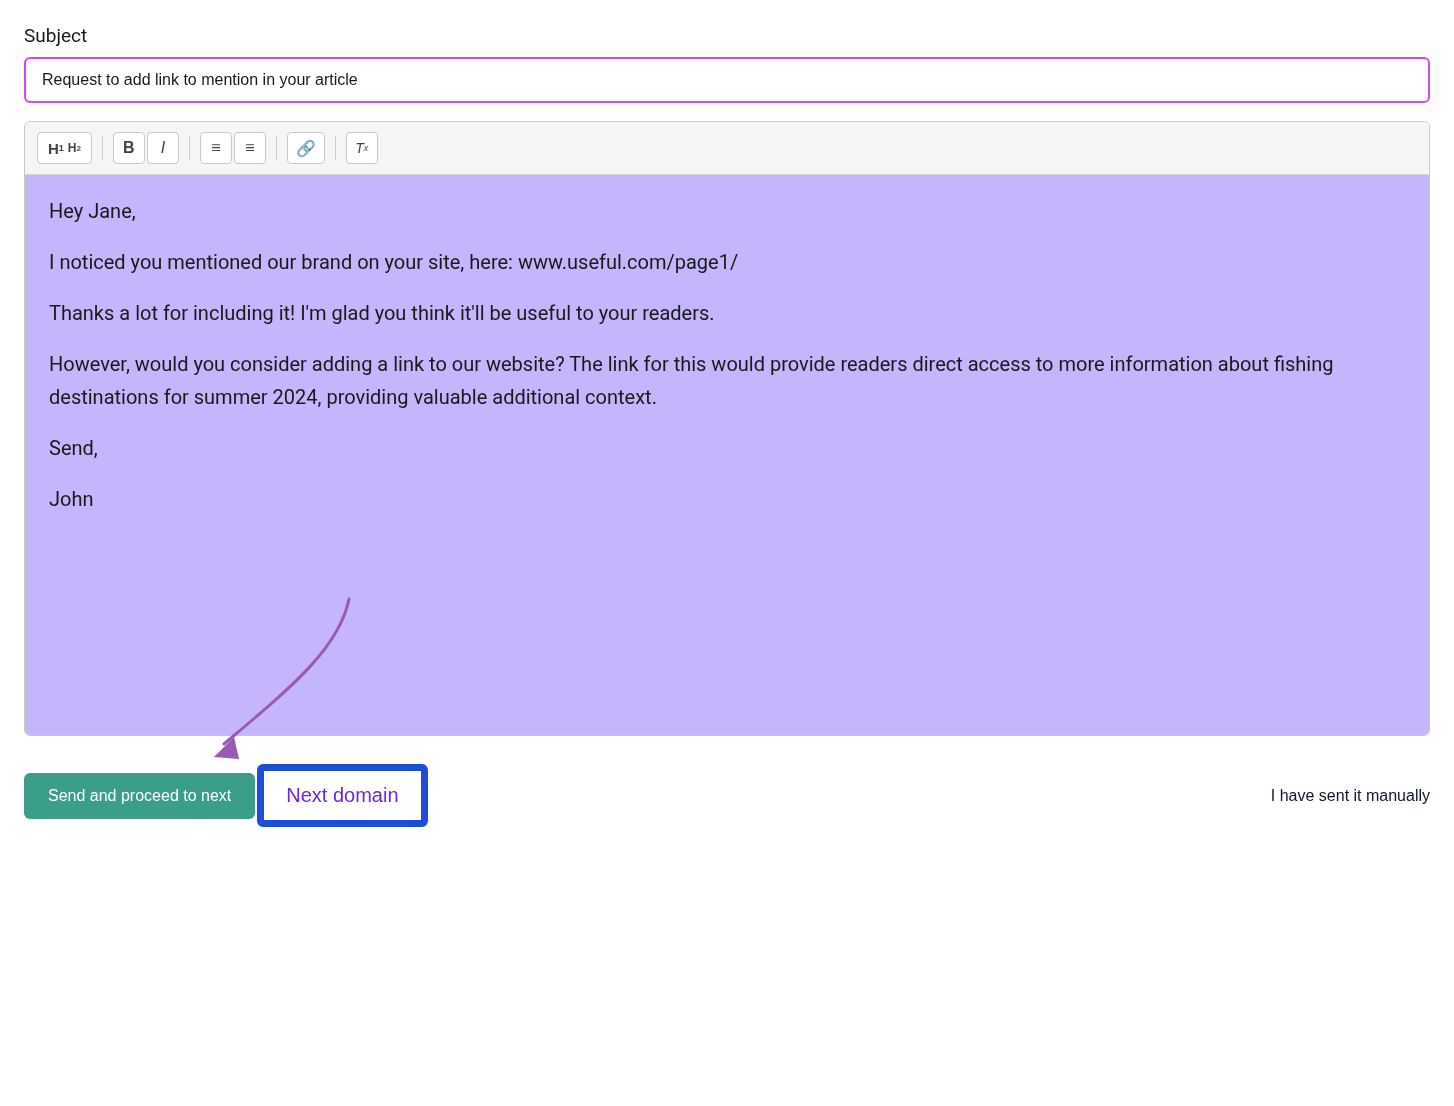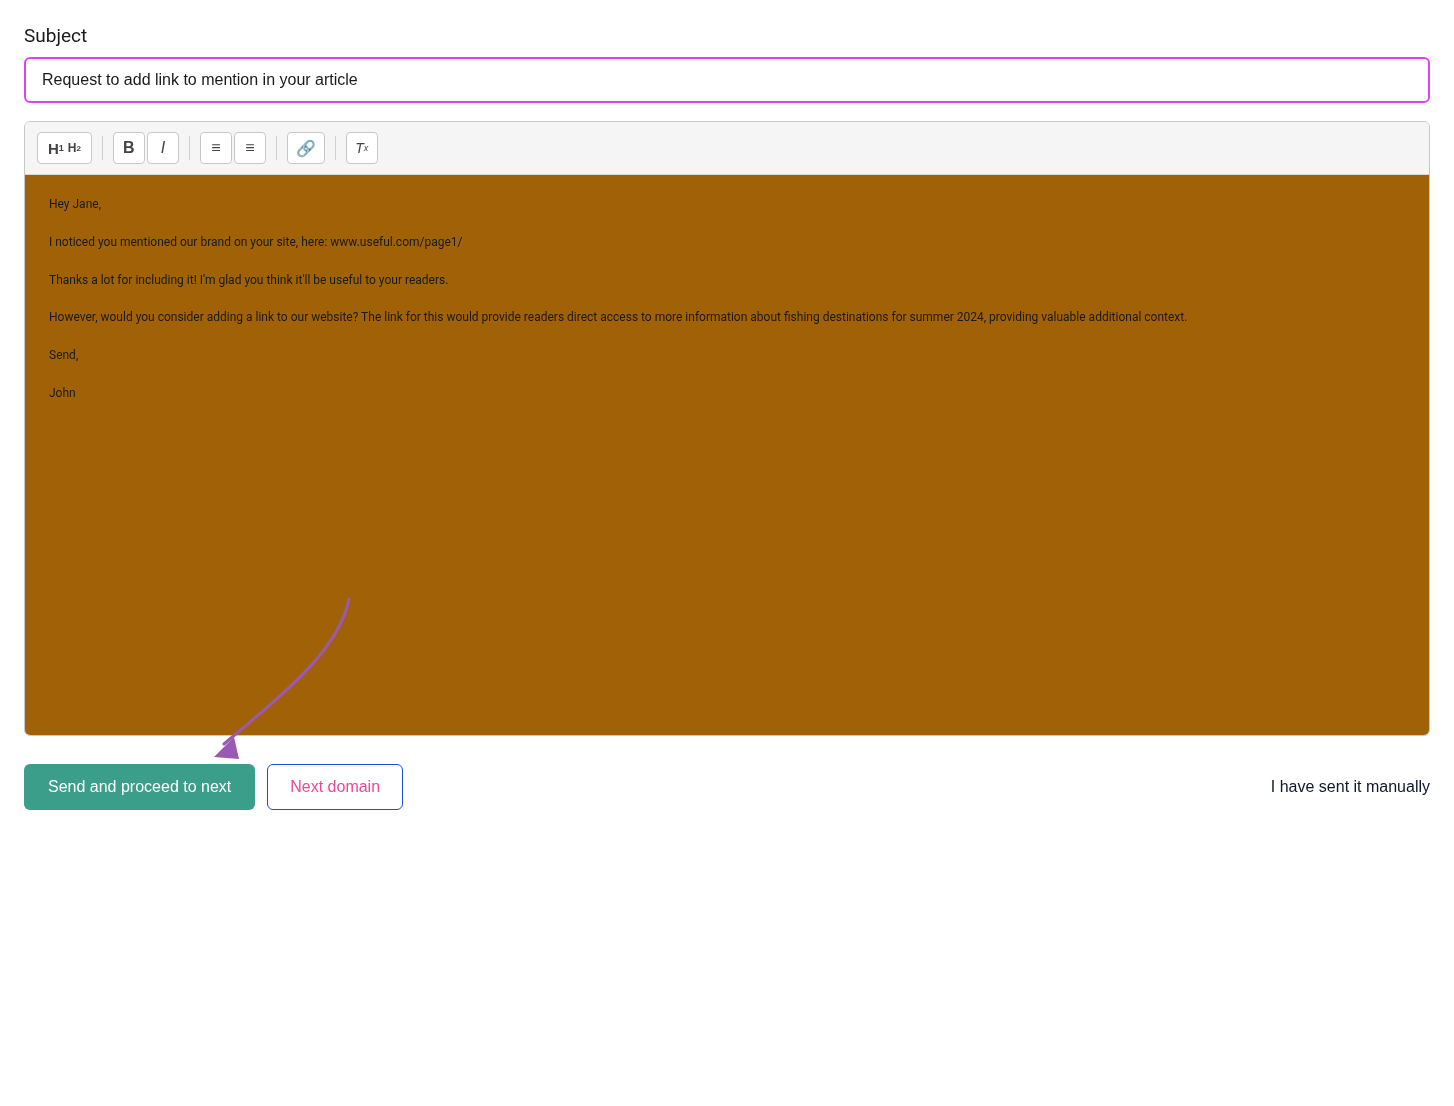--- a/index.html
+++ b/index.html
@@ -82,61 +82,61 @@
       margin: 0 6px;
     }
 
     .toolbar-btn-wide {
       padding: 5px 10px;
     }
 
     .editor-body {
       padding: 20px 24px;
       min-height: 560px;
-      background: #a16207;
-      font-size: 12px;
+      background: #c4b5fd;
+      font-size: 20px;
       line-height: 1.65;
       color: #1a1a1a;
     }
 
     .editor-body p {
       margin-bottom: 18px;
     }
 
     .editor-body p:last-child {
       margin-bottom: 0;
     }
 
     .bottom-bar {
       display: flex;
       align-items: center;
-      gap: 12px;
+      gap: 2px;
       margin-top: 16px;
       position: relative;
     }
 
     .btn-send {
       background: #3a9e8a;
       color: #fff;
       border: none;
       border-radius: 6px;
       padding: 14px 24px;
       font-size: 16px;
       font-weight: 500;
       cursor: pointer;
       white-space: nowrap;
     }
 
     .btn-next-domain {
       background: #fff;
-      color: #ec4899;
-      border: 1px solid #1d4ed8;
+      color: #6d28d9;
+      border: 7px solid #1d4ed8;
       border-radius: 6px;
       padding: 13px 22px;
-      font-size: 16px;
+      font-size: 20px;
       font-weight: 400;
       cursor: pointer;
       white-space: nowrap;
     }
 
     .btn-manual {
       margin-left: auto;
       background: none;
       border: none;
       color: #0f172a;

